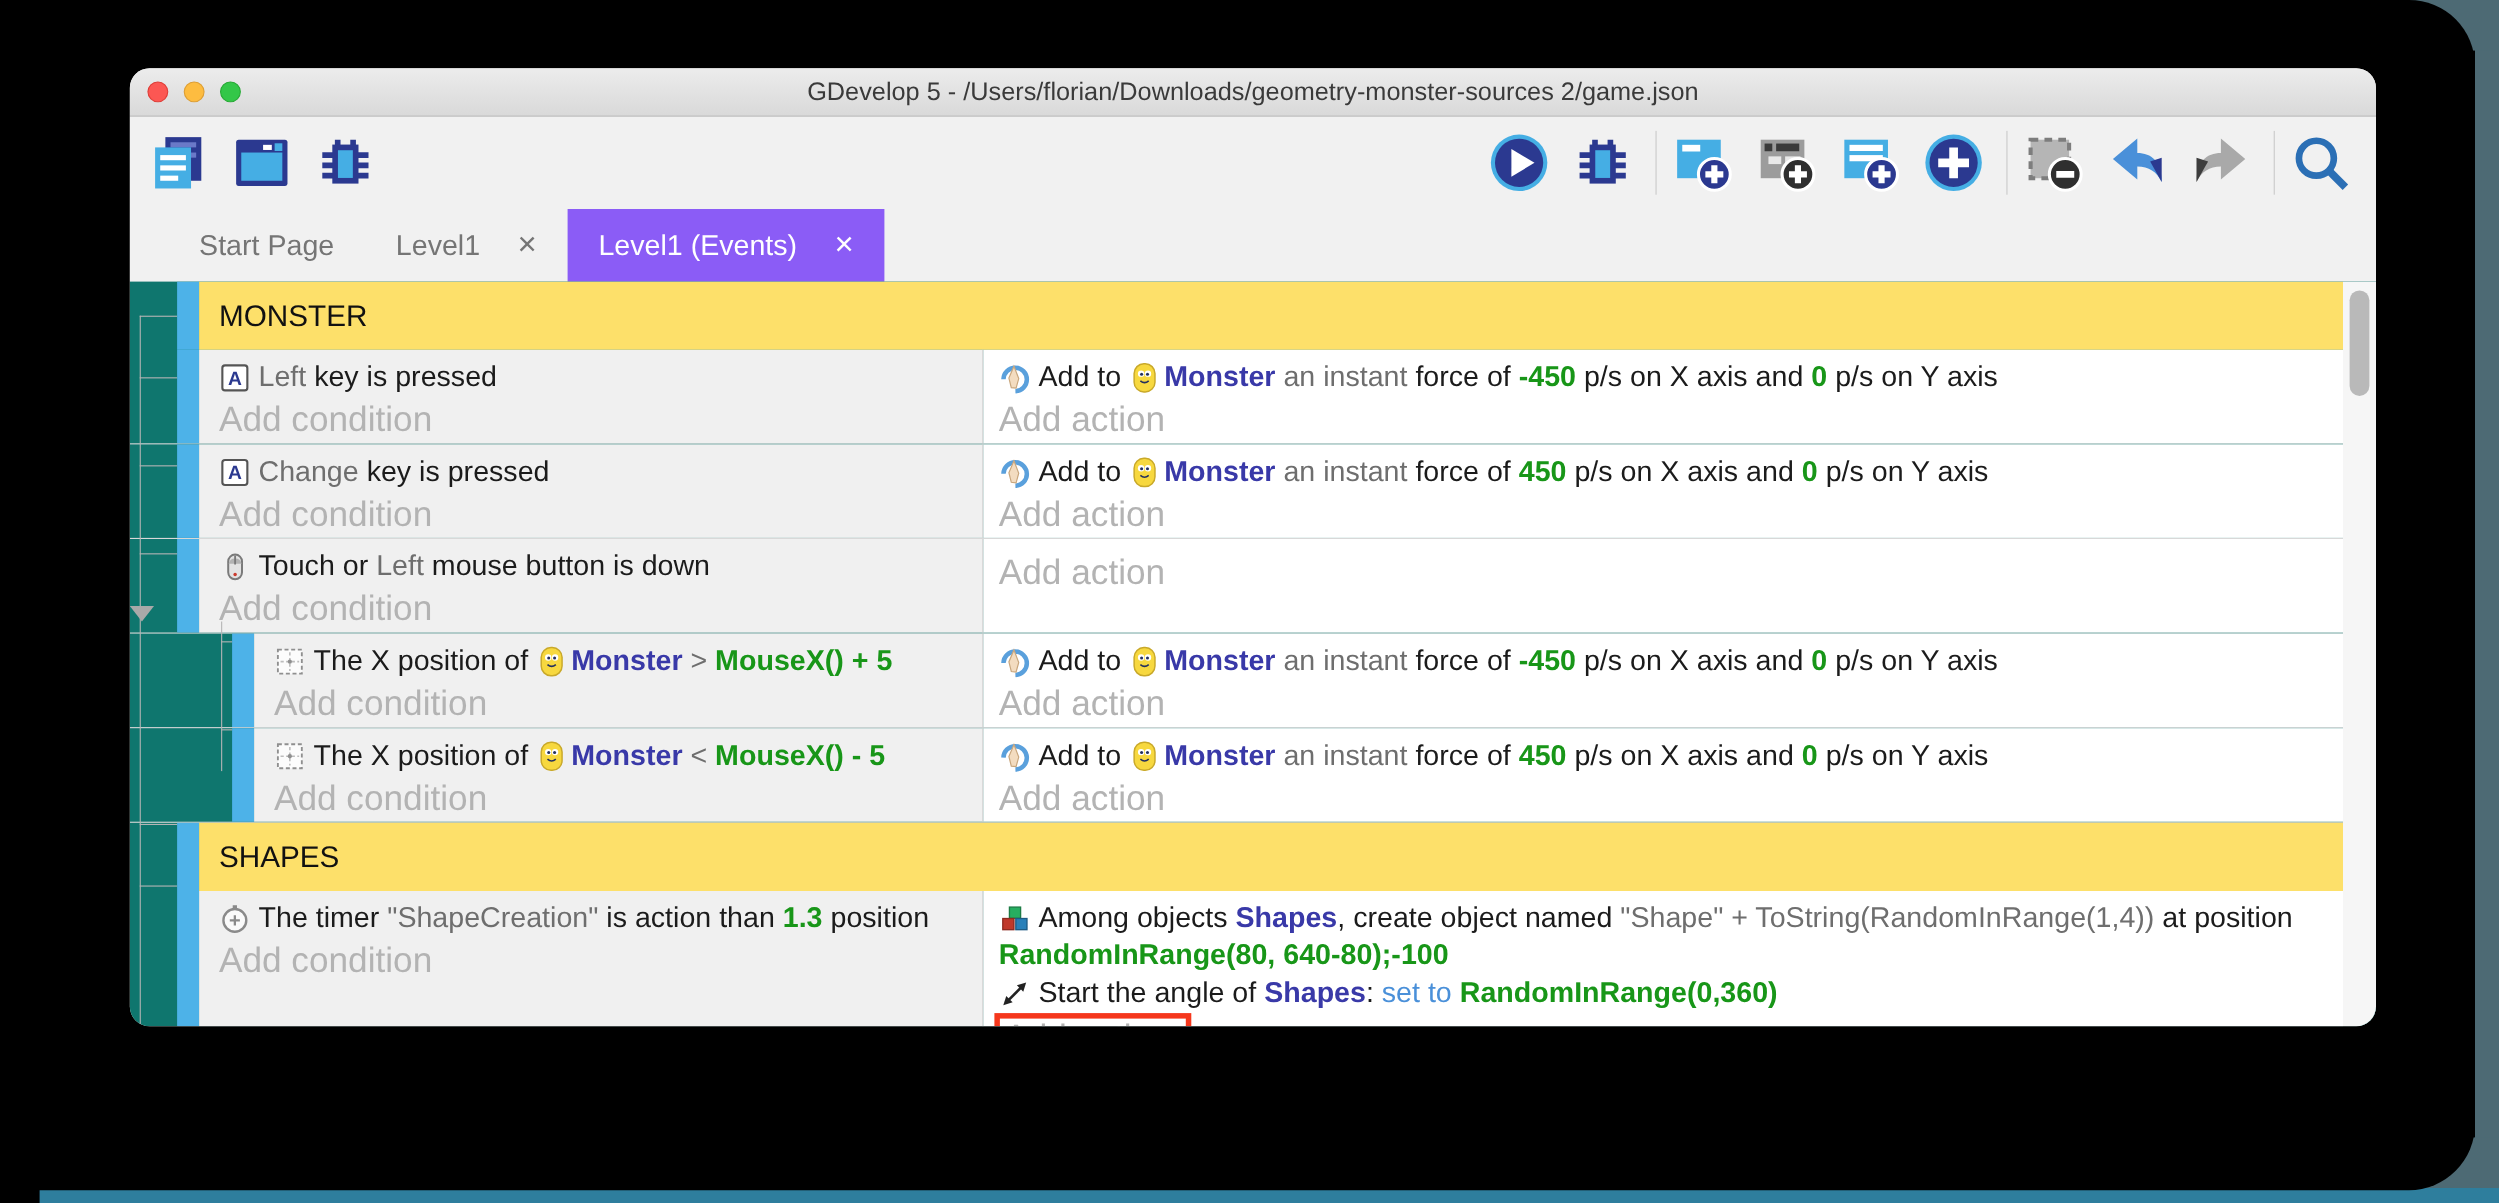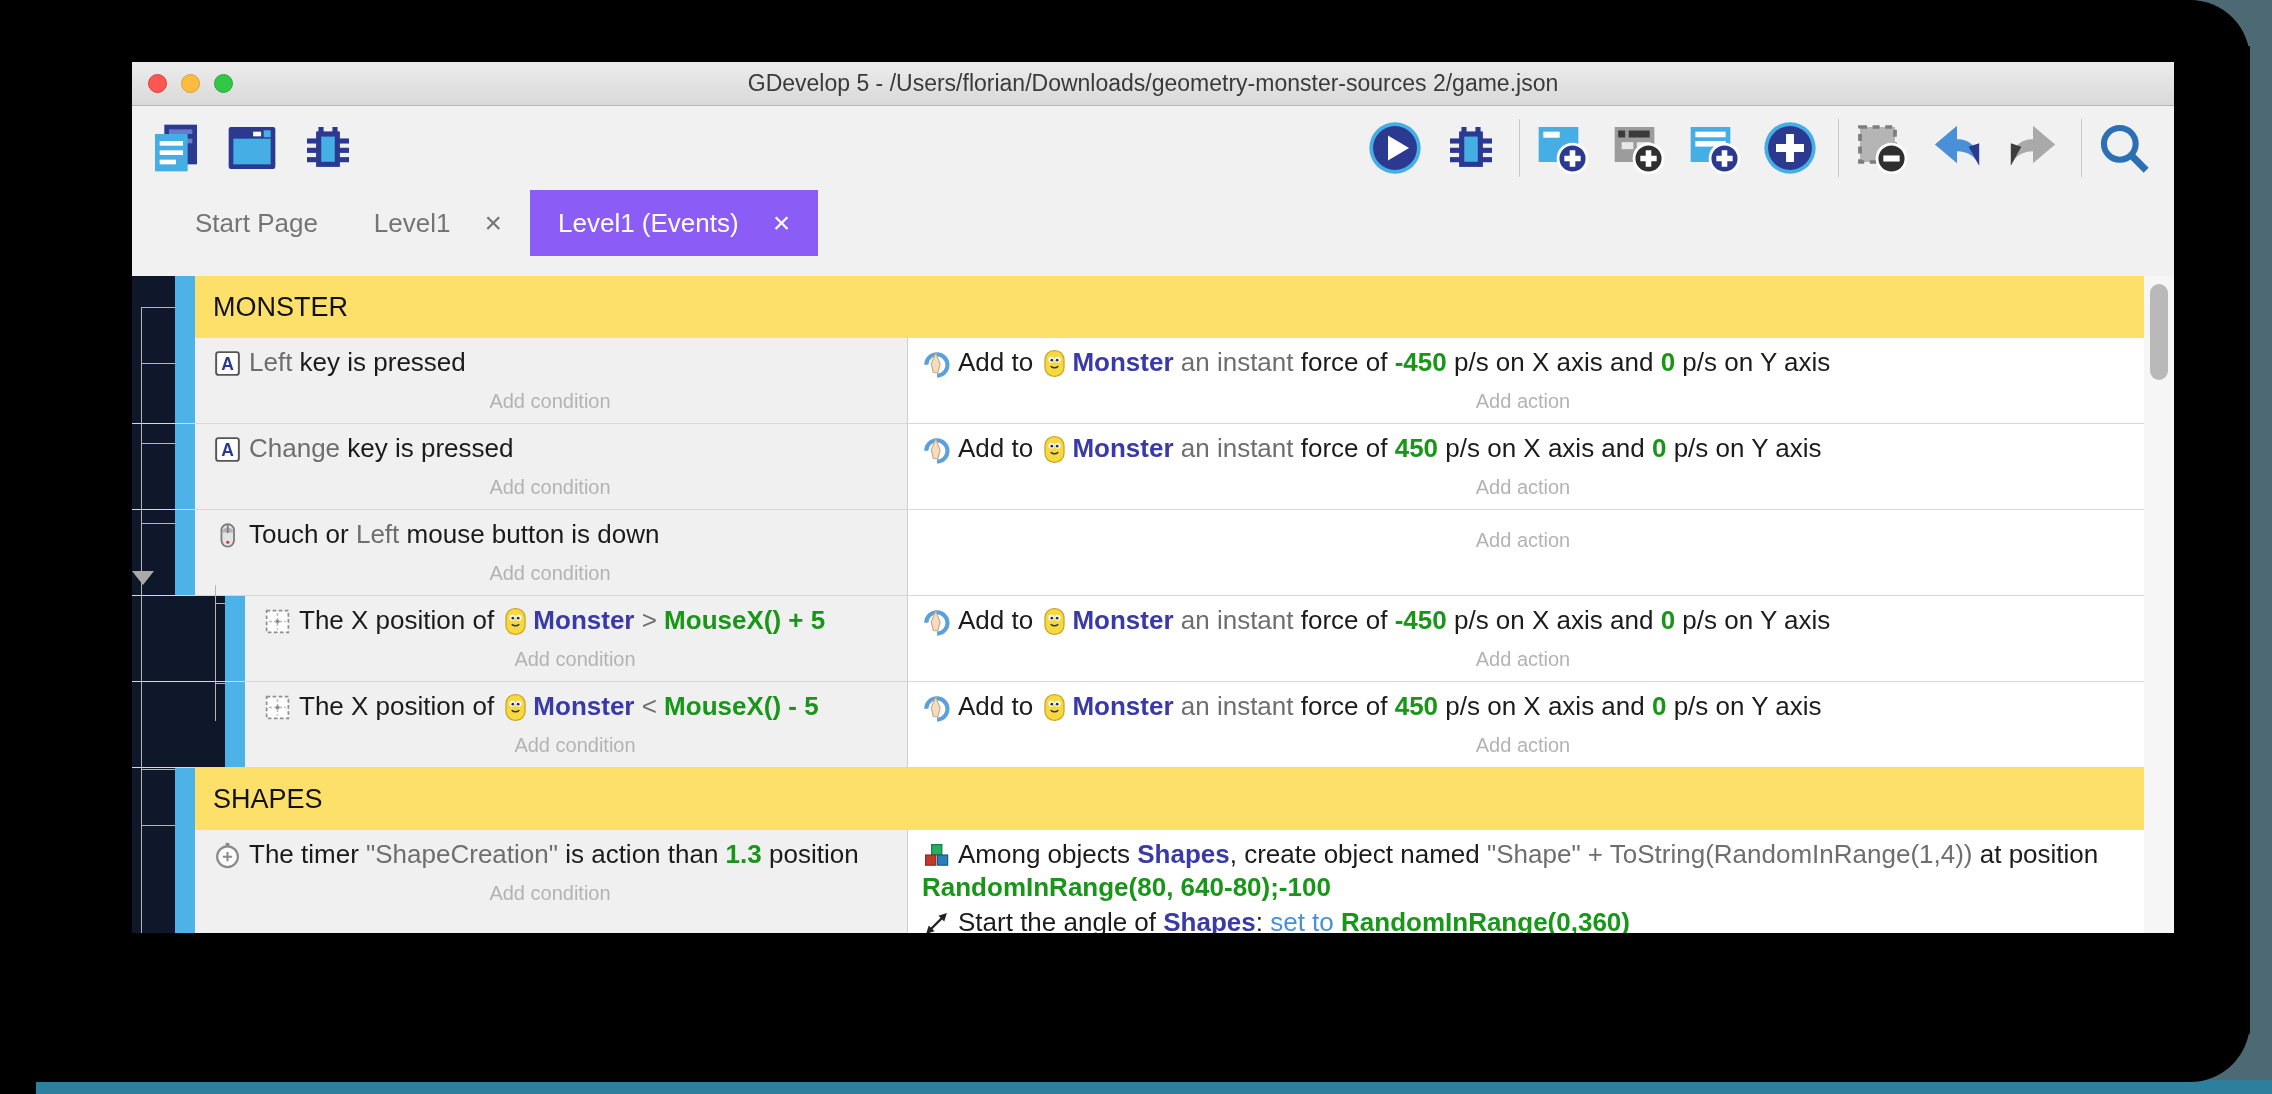--- a/index.html
+++ b/index.html
@@ -8,22 +8,22 @@
 
   
   .bg-right  { position:absolute; right:0; top:0; width:22px; height:1094px; background:#4d6a74; }
   .bg-corner { position:absolute; right:0; top:0; width:92px; height:46px; background:#4d6a74; }
   .bg-corner-b { position:absolute; right:0; bottom:0; width:92px; height:60px; background:#4d6a74; }
   .bg-bottom { position:absolute; left:36px; right:0; bottom:0; height:14px; background:#2e7e9d; }
   .shadow-blob { position:absolute; left:0; top:0; width:2250px; height:1082px; background:#000;
                  border-radius:0 60px 60px 0; }
 
   
-  .window { position:absolute; left:132px; top:62px; width:2042px; height:871px;
-            border-radius:0; background:#f1f1f1; overflow:hidden; }
+  .window { position:absolute; left:118px; top:62px; width:2042px; height:871px;
+            border-radius:18px; background:#f1f1f1; overflow:hidden; }
 
   .titlebar { position:relative; height:44px;
               background:linear-gradient(#ececec,#d9d9d9); border-bottom:1px solid #b4b4b4;
               display:flex; align-items:center; justify-content:center; }
   .title { font-size:23px; color:#3a3a3a; }
   .lights { position:absolute; left:16px; top:0; height:100%; display:flex; align-items:center; gap:14px; }
   .light { width:19px; height:19px; border-radius:50%; }
   .light.r { background:#fc5753; border:1px solid #df3e38; }
   .light.y { background:#fdbc40; border:1px solid #de9f34; }
   .light.g { background:#33c748; border:1px solid #27aa35; }
@@ -35,21 +35,21 @@
   .tb-btn { width:58px; height:58px; display:flex; align-items:center; justify-content:center; cursor:pointer; }
   .tb-btn svg { width:56px; height:56px; }
 
   .tabbar { height:66px; display:flex; align-items:stretch; background:#f1f1f1; padding-left:35px; font-size:26px; }
   .tab { display:flex; align-items:center; gap:34px; padding:0 28px; color:#757575; }
   .tab .x { color:#757575; font-size:30px; cursor:pointer; }
   .tab.active { background:#8b5cf6; color:#fff; }
   .tab.active .x { color:#fff; }
 
   
-  .sheet { position:relative; height:677px; background:#0f172a; overflow:hidden;margin-top:20px; }
+  .sheet { position:relative; height:677px; background:#0f766e; overflow:hidden; }
   .rows { position:absolute; left:0; top:0; right:30px; }
   .row { display:flex; align-items:stretch; }
   .strip { width:20px; background:#4db2e8; flex:none; }
   .row .lead { width:43px; flex:none; }           
   .row.indent .lead { width:93px; }
 
   .row.group { height:62px; }
   .glabel { flex:1; background:#fde06a; display:flex; align-items:center; padding-left:18px;
             font-size:27px; color:#111; }
 
@@ -59,21 +59,21 @@
   .row.indent .cond { width:663px; }
   .act  { flex:1; background:#fff; padding:8px 20px 6px 14px; }
 
   .line { font-size:26px; line-height:33px; color:#1b1b1b; cursor:pointer; }
   .line + .line { margin-top:2px; }
   .seg-p { color:#1b1b1b; }
   .seg-g { color:#6e6e6e; }
   .seg-o { color:#3939a8; font-weight:bold; }
   .seg-e { color:#189618;font-weight:bold; }
   .seg-b { color:#4a90d9; }
-  .ph { font-size:20px; line-height:32px; color:#b3b3b3; margin-top:6px; cursor:pointer;text-align:center; }
+  .ph { font-size:32px; line-height:32px; color:#b3b3b3; margin-top:6px; cursor:pointer; }
   .ph-box { display:inline-block; border:5px solid #f5371c; padding:1px 14px 3px 4px; margin:2px 0 0 -4px; }
   .ph-box .ph { margin-top:0; }
 
   .iicon { display:inline-block; vertical-align:-7px; margin-right:7px; }
   .iicon svg { display:block; }
 
   
   .tree { position:absolute; left:0; top:0; width:120px; height:100%; pointer-events:none; }
   .tline { position:absolute; background:#b5b5b5; }
   .tri { position:absolute; width:0; height:0; border-left:11px solid transparent;

